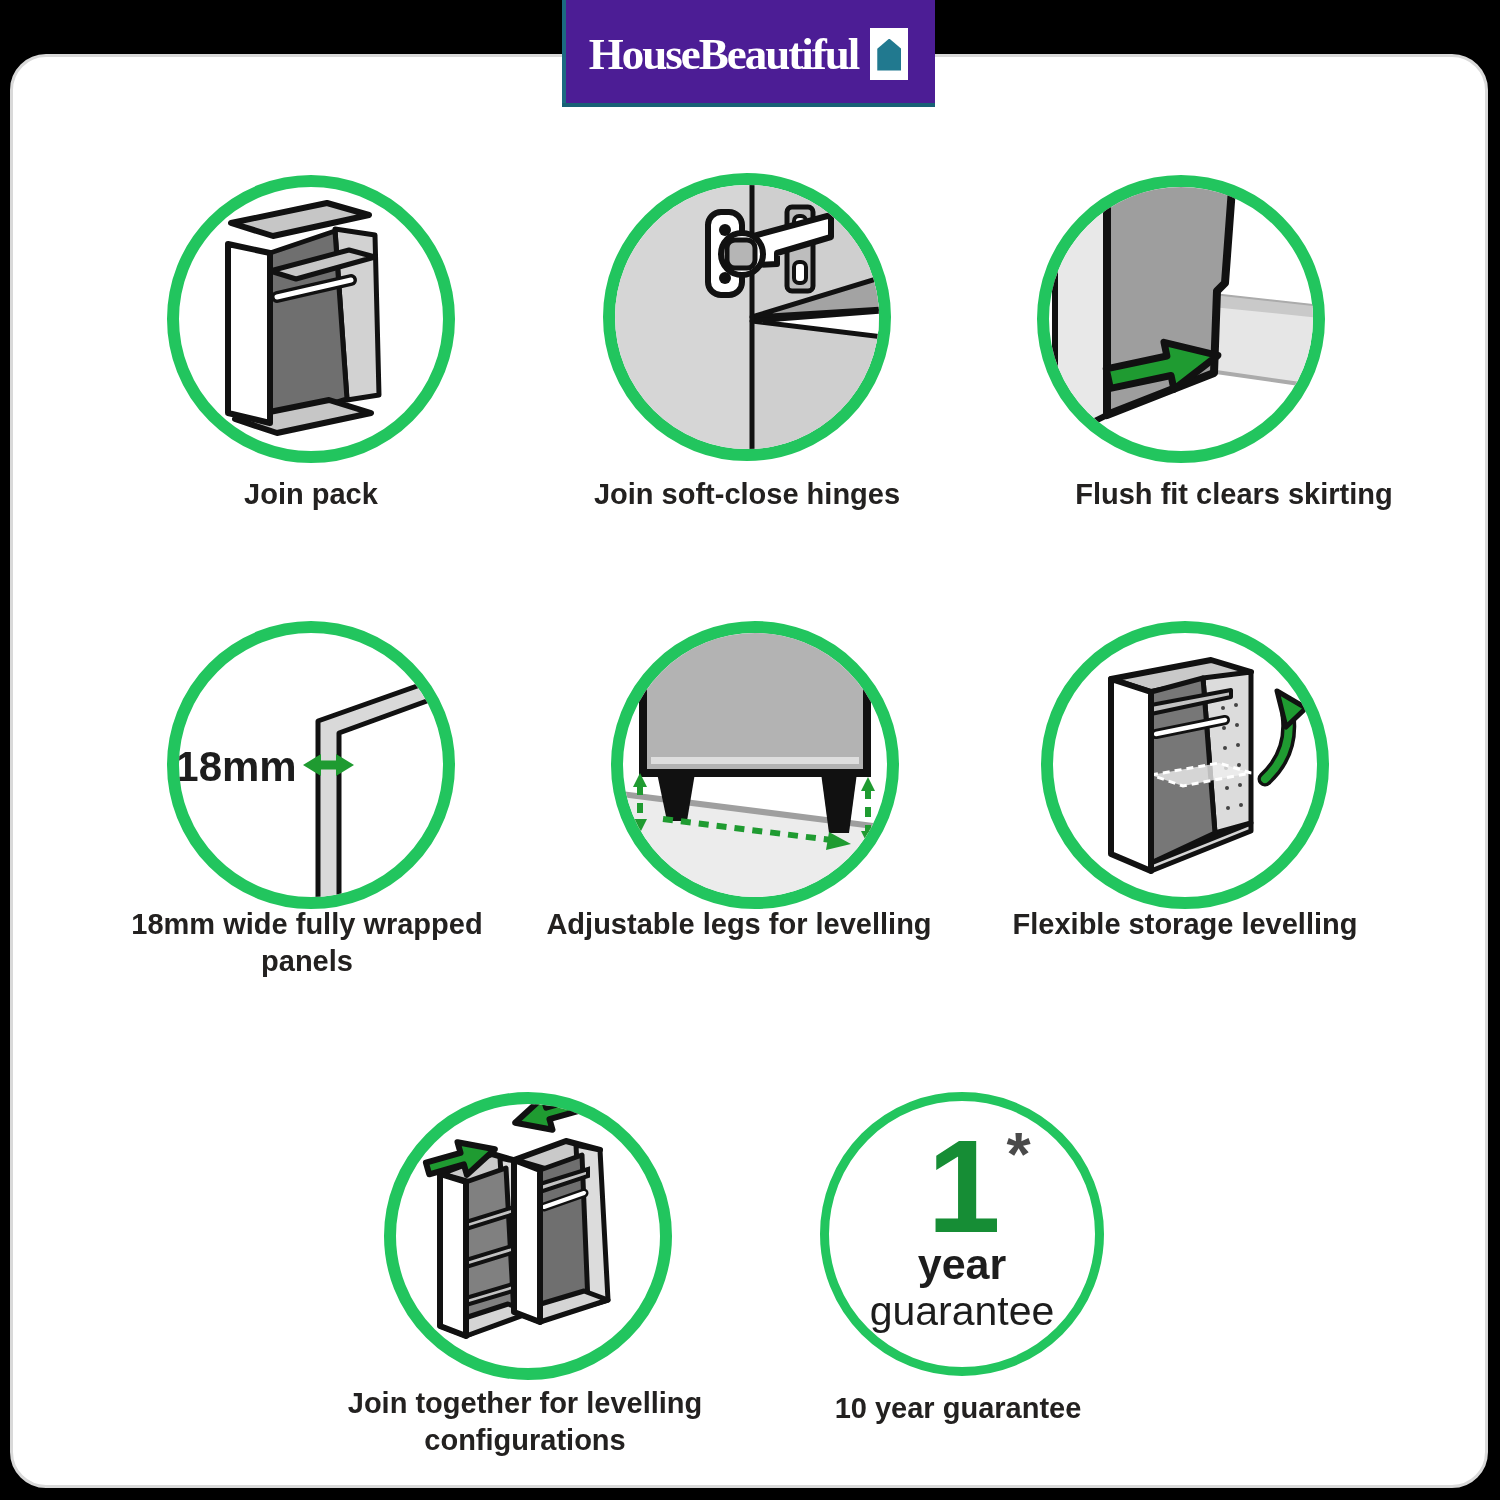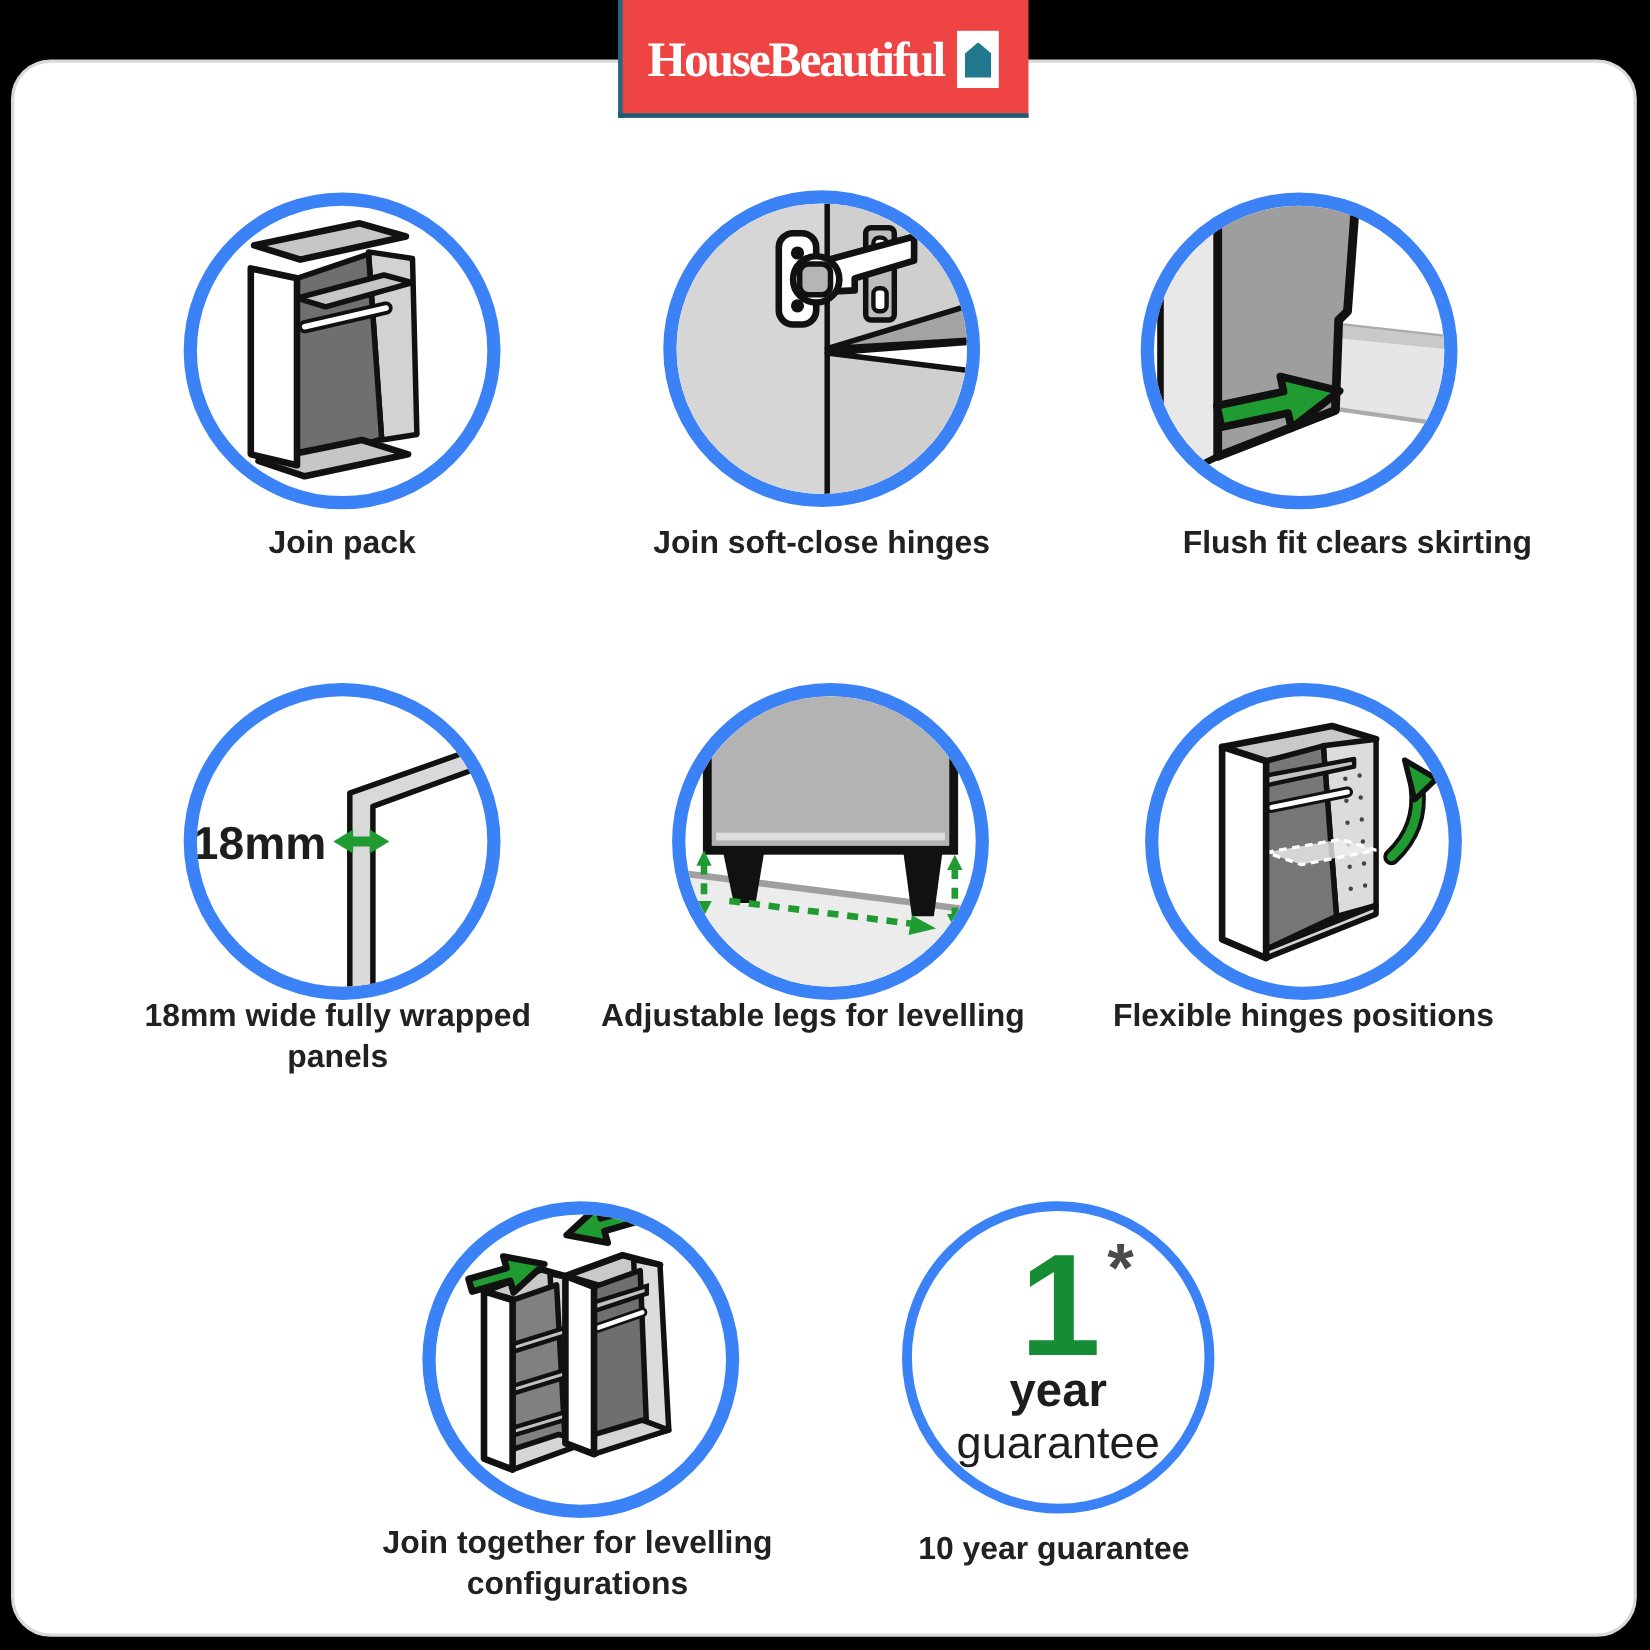--- a/index.html
+++ b/index.html
@@ -7,39 +7,39 @@
     position:relative; width:1500px; height:1500px; background:#000;
     overflow:hidden; font-family:"Liberation Sans", sans-serif;
   }
   .card {
     position:absolute; left:10px; top:54px; width:1478px; height:1434px;
     background:#fff; border:3px solid #d9d9d9; border-radius:36px;
     box-sizing:border-box;
   }
   .banner {
     position:absolute; left:562px; top:0; width:373px; height:107px;
-    background:#ef4444; display:flex; align-items:center; justify-content:center;
+    background:#4c1d95; display:flex; align-items:center; justify-content:center;
     gap:12px; box-shadow:inset 0 -4px 0 #186075, inset 4px 0 0 #1c6a81;
     z-index:5;
   }
   .brand {
     color:#fff; font-family:"Liberation Serif", serif; font-weight:700;
     font-size:45px; letter-spacing:-2px; white-space:nowrap;
   }
   .logo-box {
     width:38px; height:52px; background:#fff; display:flex;
     align-items:center; justify-content:center;
   }
   .logo-house {
     width:24px; height:32px; background:#21798f; margin-top:2px;
     clip-path:polygon(50% 0, 100% 32%, 100% 100%, 0 100%, 0 32%);
   }
   .feature { position:absolute; }
   .circle {
-    position:absolute; border:12px solid #3b82f6; border-radius:50%;
+    position:absolute; border:12px solid #22c55e; border-radius:50%;
     width:264px; height:264px; overflow:hidden; background:#fff;
   }
   .circle svg { position:absolute; left:0; top:0; width:264px; height:264px; }
   .caption {
     position:absolute; text-align:center; color:#232120; font-weight:700;
     font-size:29px; line-height:37px; white-space:pre-line;
   }
   
   .circle.thin { border-width:9px; width:266px; height:266px; }
   .badge {
@@ -191,21 +191,21 @@
         <polygon points="98,142 166,130 198,140 130,153" fill="#f0f0f0" fill-opacity="0.78" stroke="#fff" stroke-width="3" stroke-dasharray="7 5"></polygon>
         <polygon points="98,230 198,190 198,198 98,238" fill="#d5d5d5" stroke="#111" stroke-width="5" stroke-linejoin="round"></polygon>
         <polygon points="58,46 98,59 98,238 58,221" fill="#fff" stroke="#111" stroke-width="6" stroke-linejoin="round"></polygon>
         <g>
           <path d="M212,146 Q240,120 235,82" stroke="#111" stroke-width="15" fill="none" stroke-linecap="round"></path>
           <path d="M212,146 Q240,120 235,82" stroke="#1f9b31" stroke-width="8" fill="none" stroke-linecap="round"></path>
           <polygon points="224,58 253,75 233,94" fill="#1f9b31" stroke="#111" stroke-width="5" stroke-linejoin="round"></polygon>
         </g>
       </svg>
     </div>
-    <div class="caption" style="left:955px; top:906px; width:460px;">Flexible hinges positions</div>
+    <div class="caption" style="left:955px; top:906px; width:460px;">Flexible storage levelling</div>
   </div>
 
   <div class="feature">
     <div class="circle" style="left:384px; top:1092px;">
       <svg viewBox="0 0 264 264">
 
         <polygon points="44,70 96,50 128,59 76,79" fill="#c9c9c9" stroke="#111" stroke-width="6" stroke-linejoin="round"></polygon>
         <polygon points="104,54 128,59 136,208 114,214" fill="#dcdcdc" stroke="#111" stroke-width="5" stroke-linejoin="round"></polygon>
         <polygon points="70,78 110,64 118,211 70,232" fill="#808080" stroke="#111" stroke-width="5" stroke-linejoin="round"></polygon>
         <polygon points="70,118 118,103 118,110 70,125" fill="#c2c2c2" stroke="#111" stroke-width="4"></polygon>

